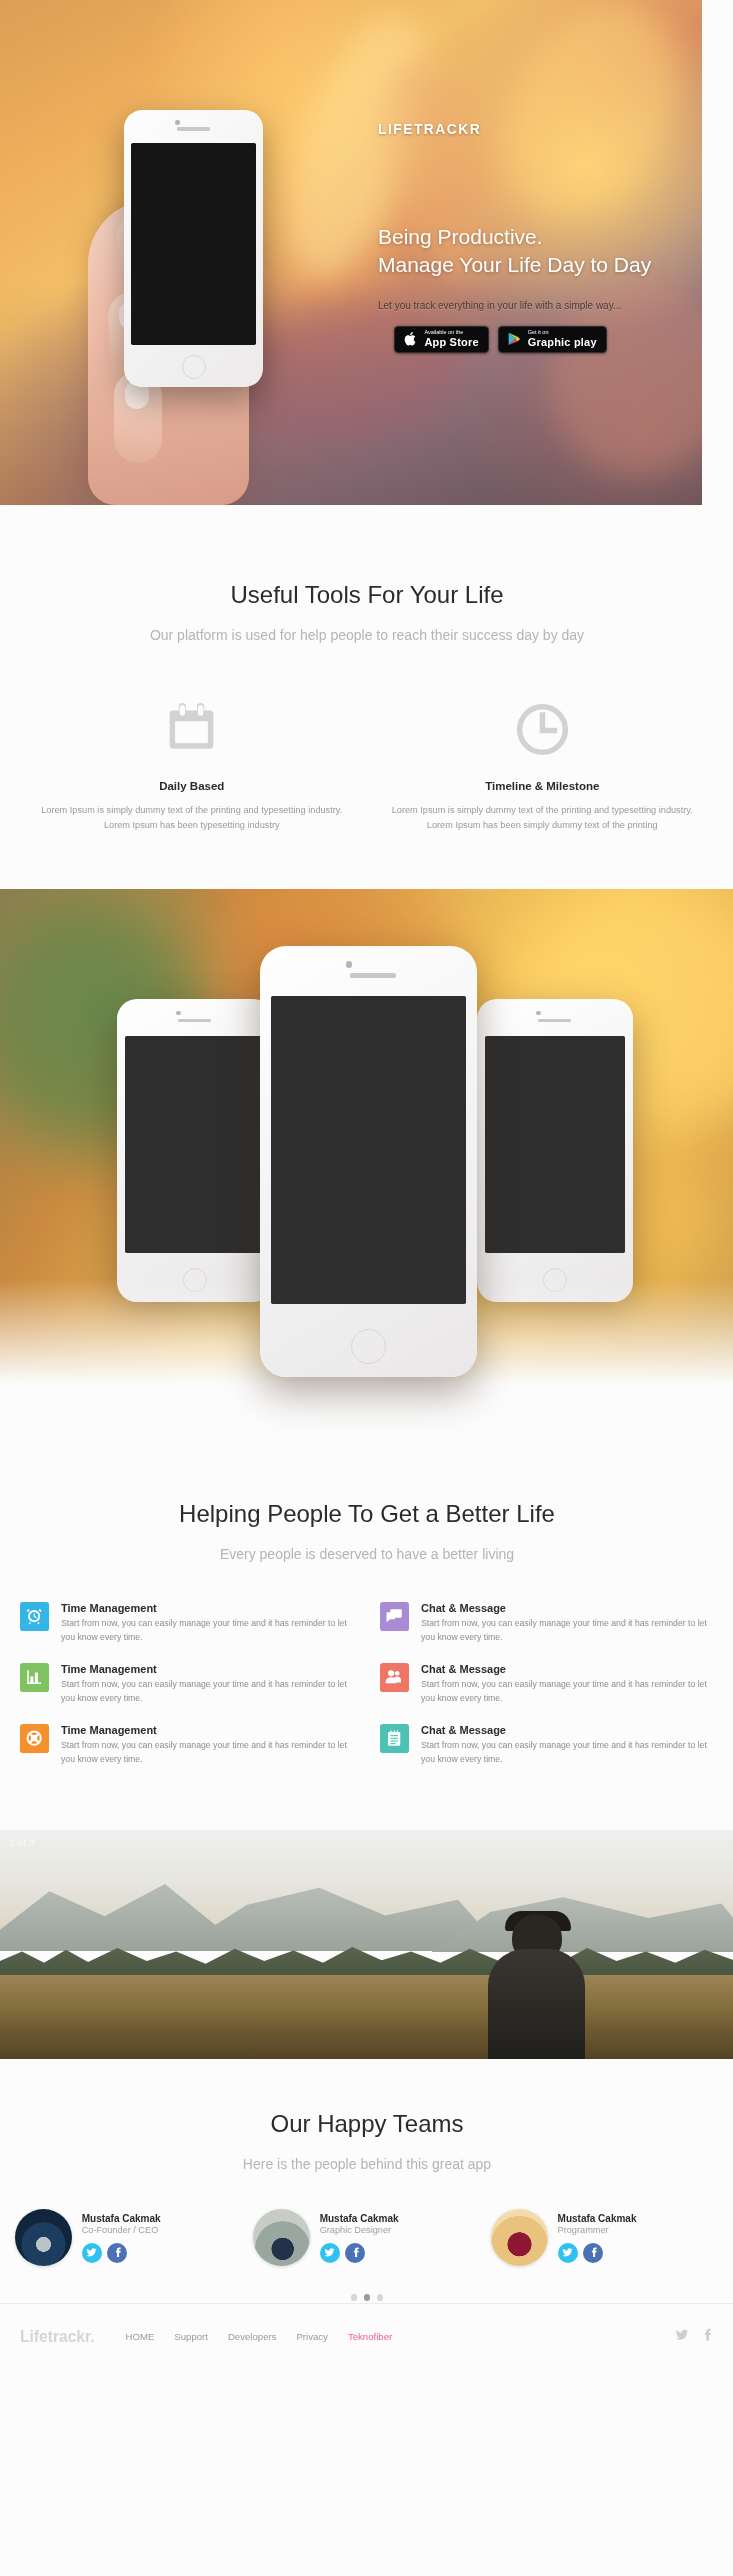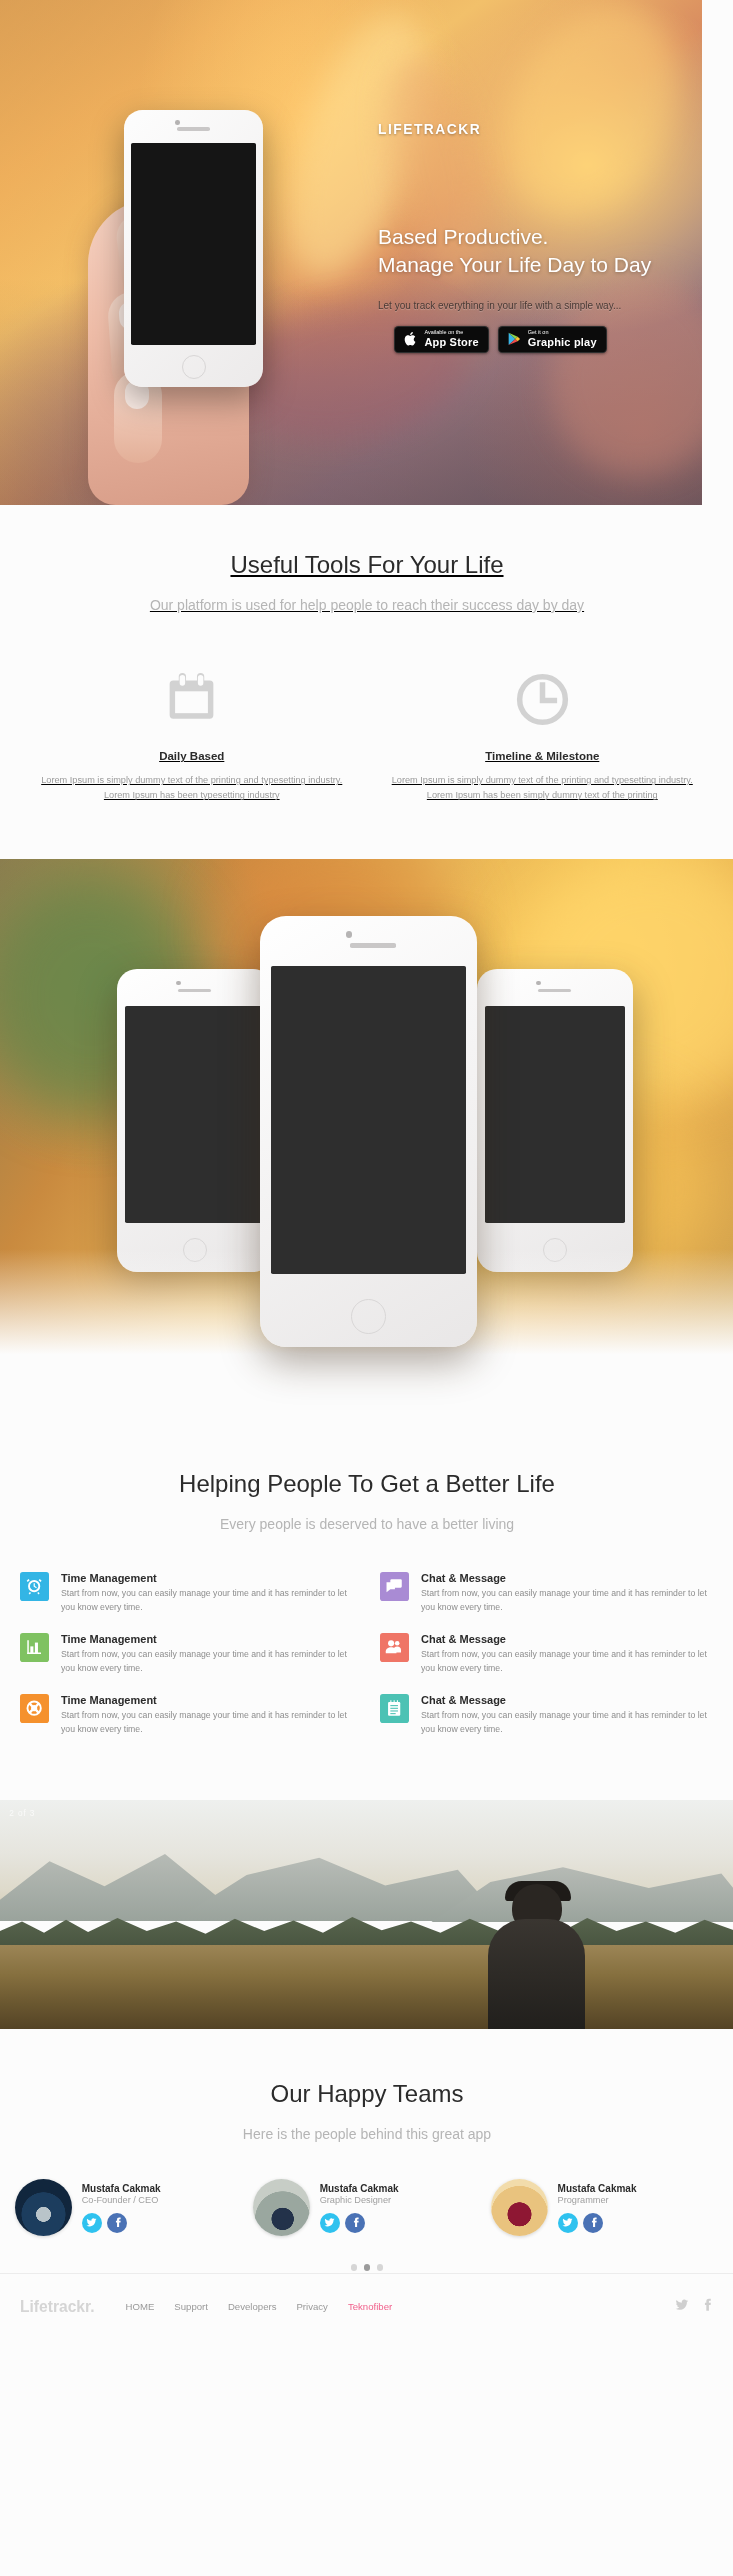--- a/index.html
+++ b/index.html
@@ -103,21 +103,21 @@
     background:#fdeee7; border-radius:12px;
   }
 
   
   .sec { width:734px; background:#fcfcfc; }
   .heading-wrap { text-align:center; }
   .h-title { font-size:24px; color:#2b2b2b; font-weight:normal; }
   .h-sub { font-size:14px; color:#b5b5b5; margin-top:18px; }
 
   
-  .tools { padding-top:46px; padding-bottom:55px;text-decoration:underline; }
+  .tools { padding-top:76px; padding-bottom:55px; }
   .tool-row { display:flex; margin-top:53px; padding:0 16.5px; }
   .tool { flex:1; text-align:center; padding:0 13px; }
   .tool .ico { height:66px; display:flex; align-items:center; justify-content:center; }
   .tool h3 { font-size:11.5px; color:#2b2b2b; margin-top:18.3px; }
   .tool p { font-size:9.2px; color:#9a9a9a; line-height:1.65; margin-top:11px; }
 
   
   .showcase {
     position:relative; width:734px; height:560px; overflow:hidden;
     background:
@@ -268,21 +268,21 @@
     <div class="cam"></div>
     <div class="speaker"></div>
     <div class="screen"></div>
     <div class="home"></div>
   </div>
 
   <div class="logo">LIFETRACKR</div>
 
   <div class="hero-copy">
     <h1 class="hero-title">
-      <span>Based Productive.</span><br>
+      <span>Being Productive.</span><br>
       <span>Manage Your Life Day to Day</span>
     </h1>
     <p class="hero-sub">Let you track everything in your life with a simple way...</p>
 
     <div class="badges">
       <a class="badge">
         <svg class="apple" viewBox="0 0 24 28">
           <path d="M17.2 14.8c0-3 2.5-4.5 2.6-4.6-1.4-2.1-3.6-2.4-4.4-2.4-1.9-.2-3.6 1.1-4.6 1.1s-2.4-1.1-4-1.1c-2 0-3.9 1.2-5 3-2.1 3.7-.5 9.1 1.5 12.1 1 1.5 2.2 3.1 3.8 3.1 1.5-.1 2.1-1 3.9-1s2.3 1 3.9.9c1.6 0 2.6-1.5 3.6-3 1.1-1.7 1.6-3.4 1.6-3.5-.1 0-3.1-1.2-3.1-4.6zM14.3 5.6c.8-1 1.4-2.4 1.2-3.8-1.2.1-2.7.8-3.5 1.8-.8.9-1.5 2.3-1.3 3.7 1.3.1 2.7-.7 3.6-1.7z"></path>
         </svg>
         <span class="badge-txt">

